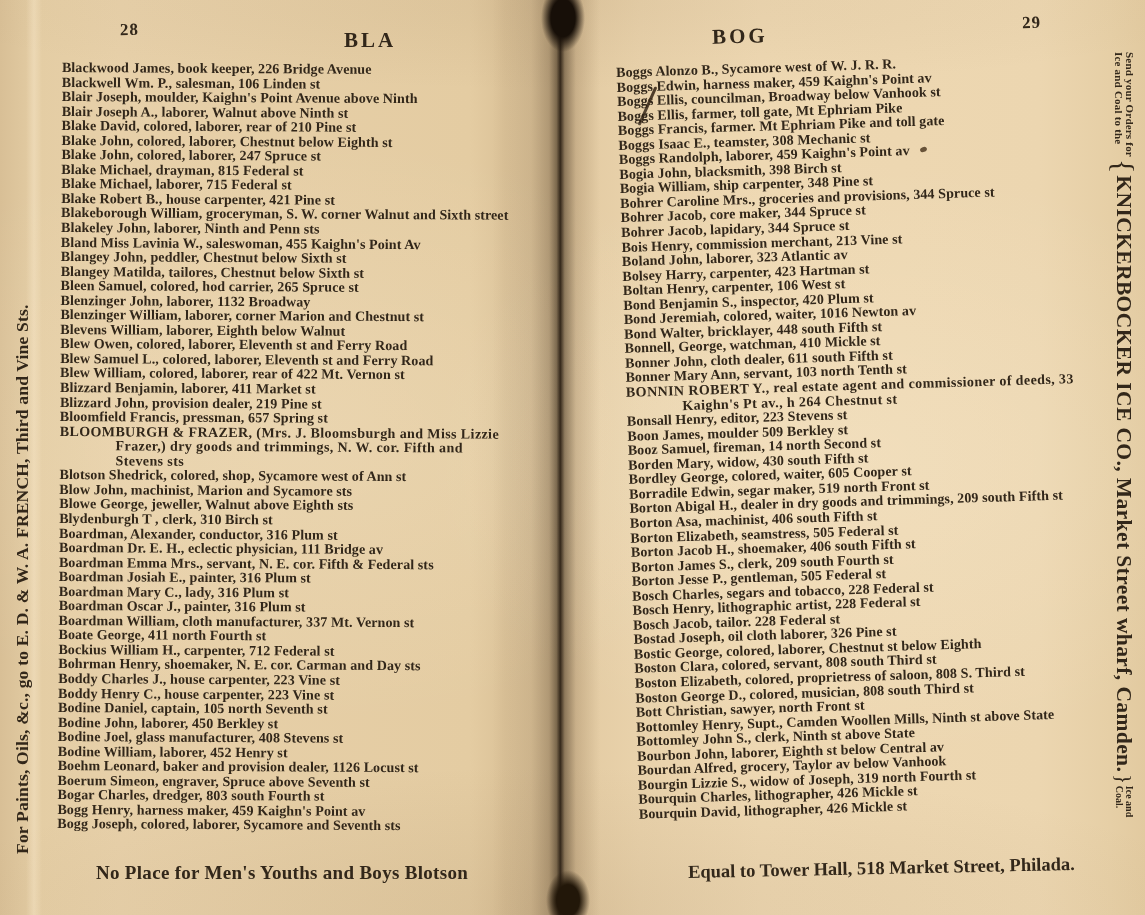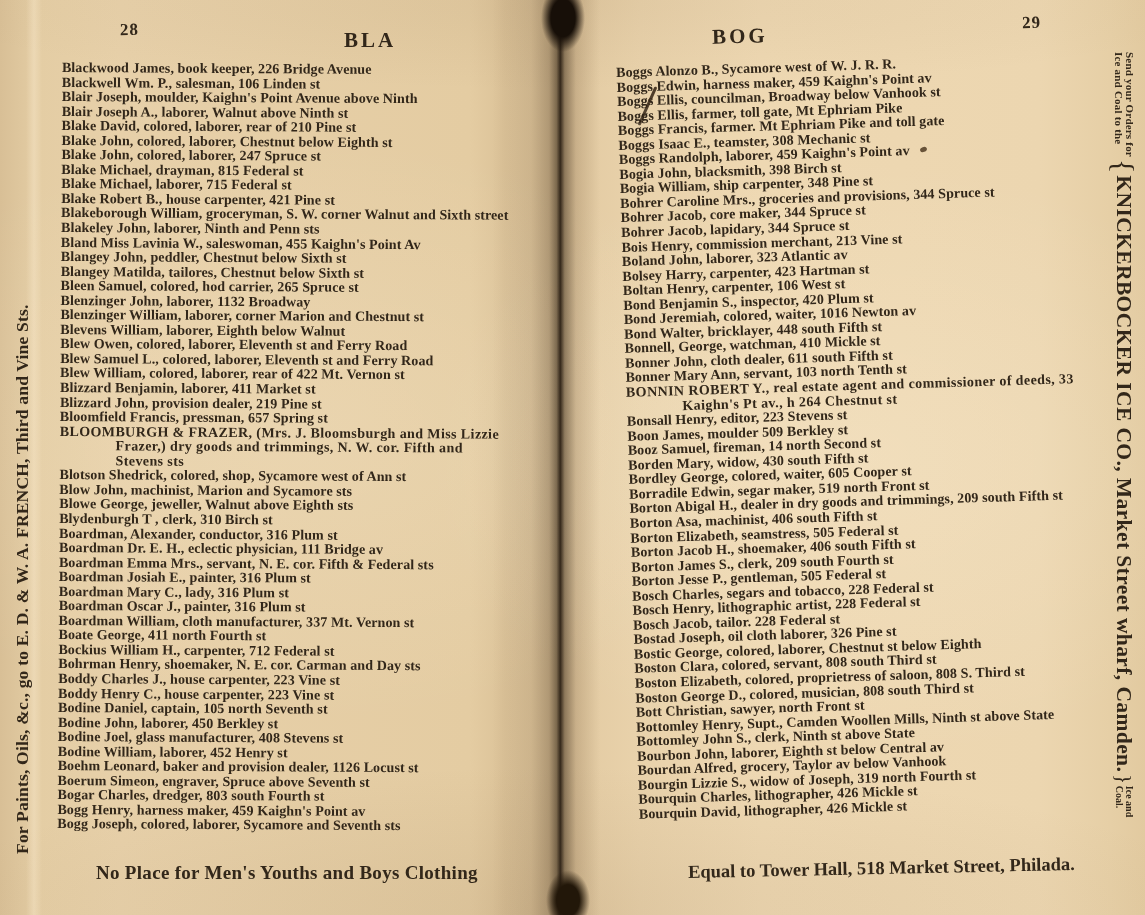--- a/index.html
+++ b/index.html
@@ -196,21 +196,21 @@
 
         <div class="entry">Bogar Charles, dredger, 803 south Fourth st</div>
 
         <div class="entry">Bogg Henry, harness maker, 459 Kaighn's Point av</div>
 
         <div class="entry">Bogg Joseph, colored, laborer, Sycamore and Seventh sts</div>
       </div>
 
     <div id="side-ad-left">For Paints, Oils, &amp;c., go to E. D. &amp; W. A. FRENCH, Third and Vine Sts.</div>
 
-    <div id="bottom-ad-left" class="bottom-ad">No Place for Men's Youths and Boys Clothing</div>
+    <div id="bottom-ad-left" class="bottom-ad">No Place for Men's Youths and Boys Blotson</div>
   </div>
 
   <div>
     <div class="pgnum" style="left:1022px;top:13px;transform:rotate(-2deg);">29</div>
     <div class="col-header" style="left:712px;top:24px;transform:rotate(-1.5deg);">BOG</div>
 
     <div id="right-entries" class="entries">
 
         <div class="entry">Boggs Alonzo B., Sycamore west of W. J. R. R.</div>
 

